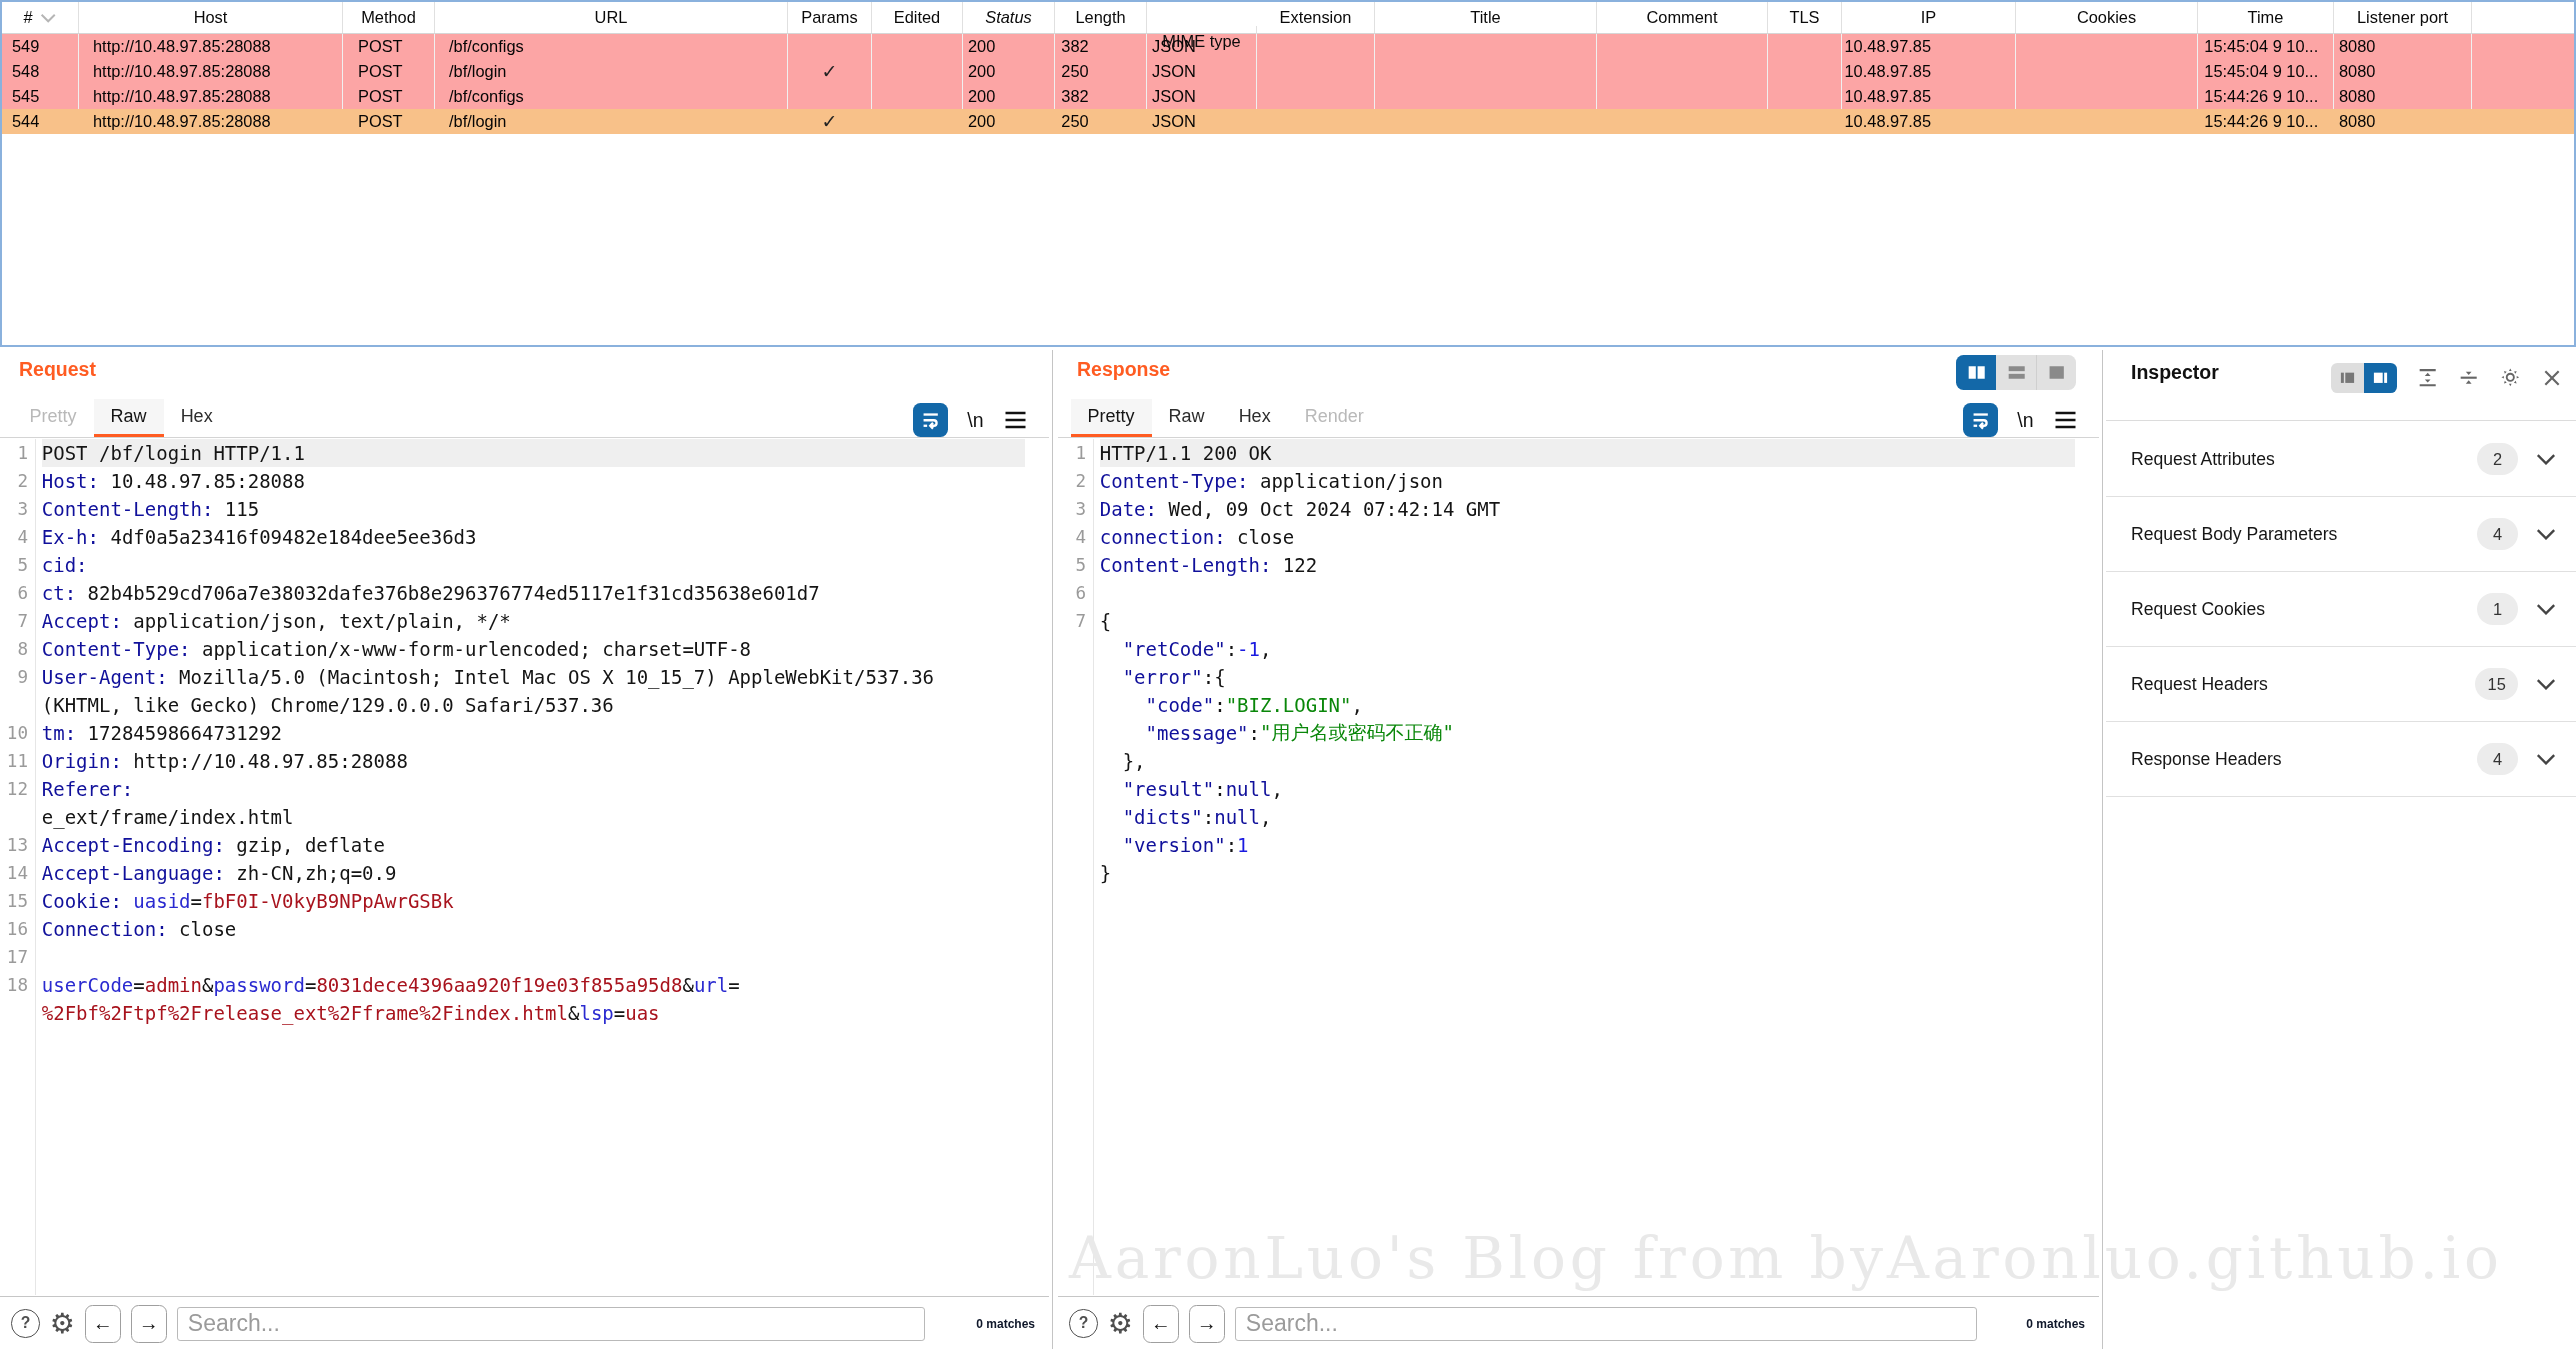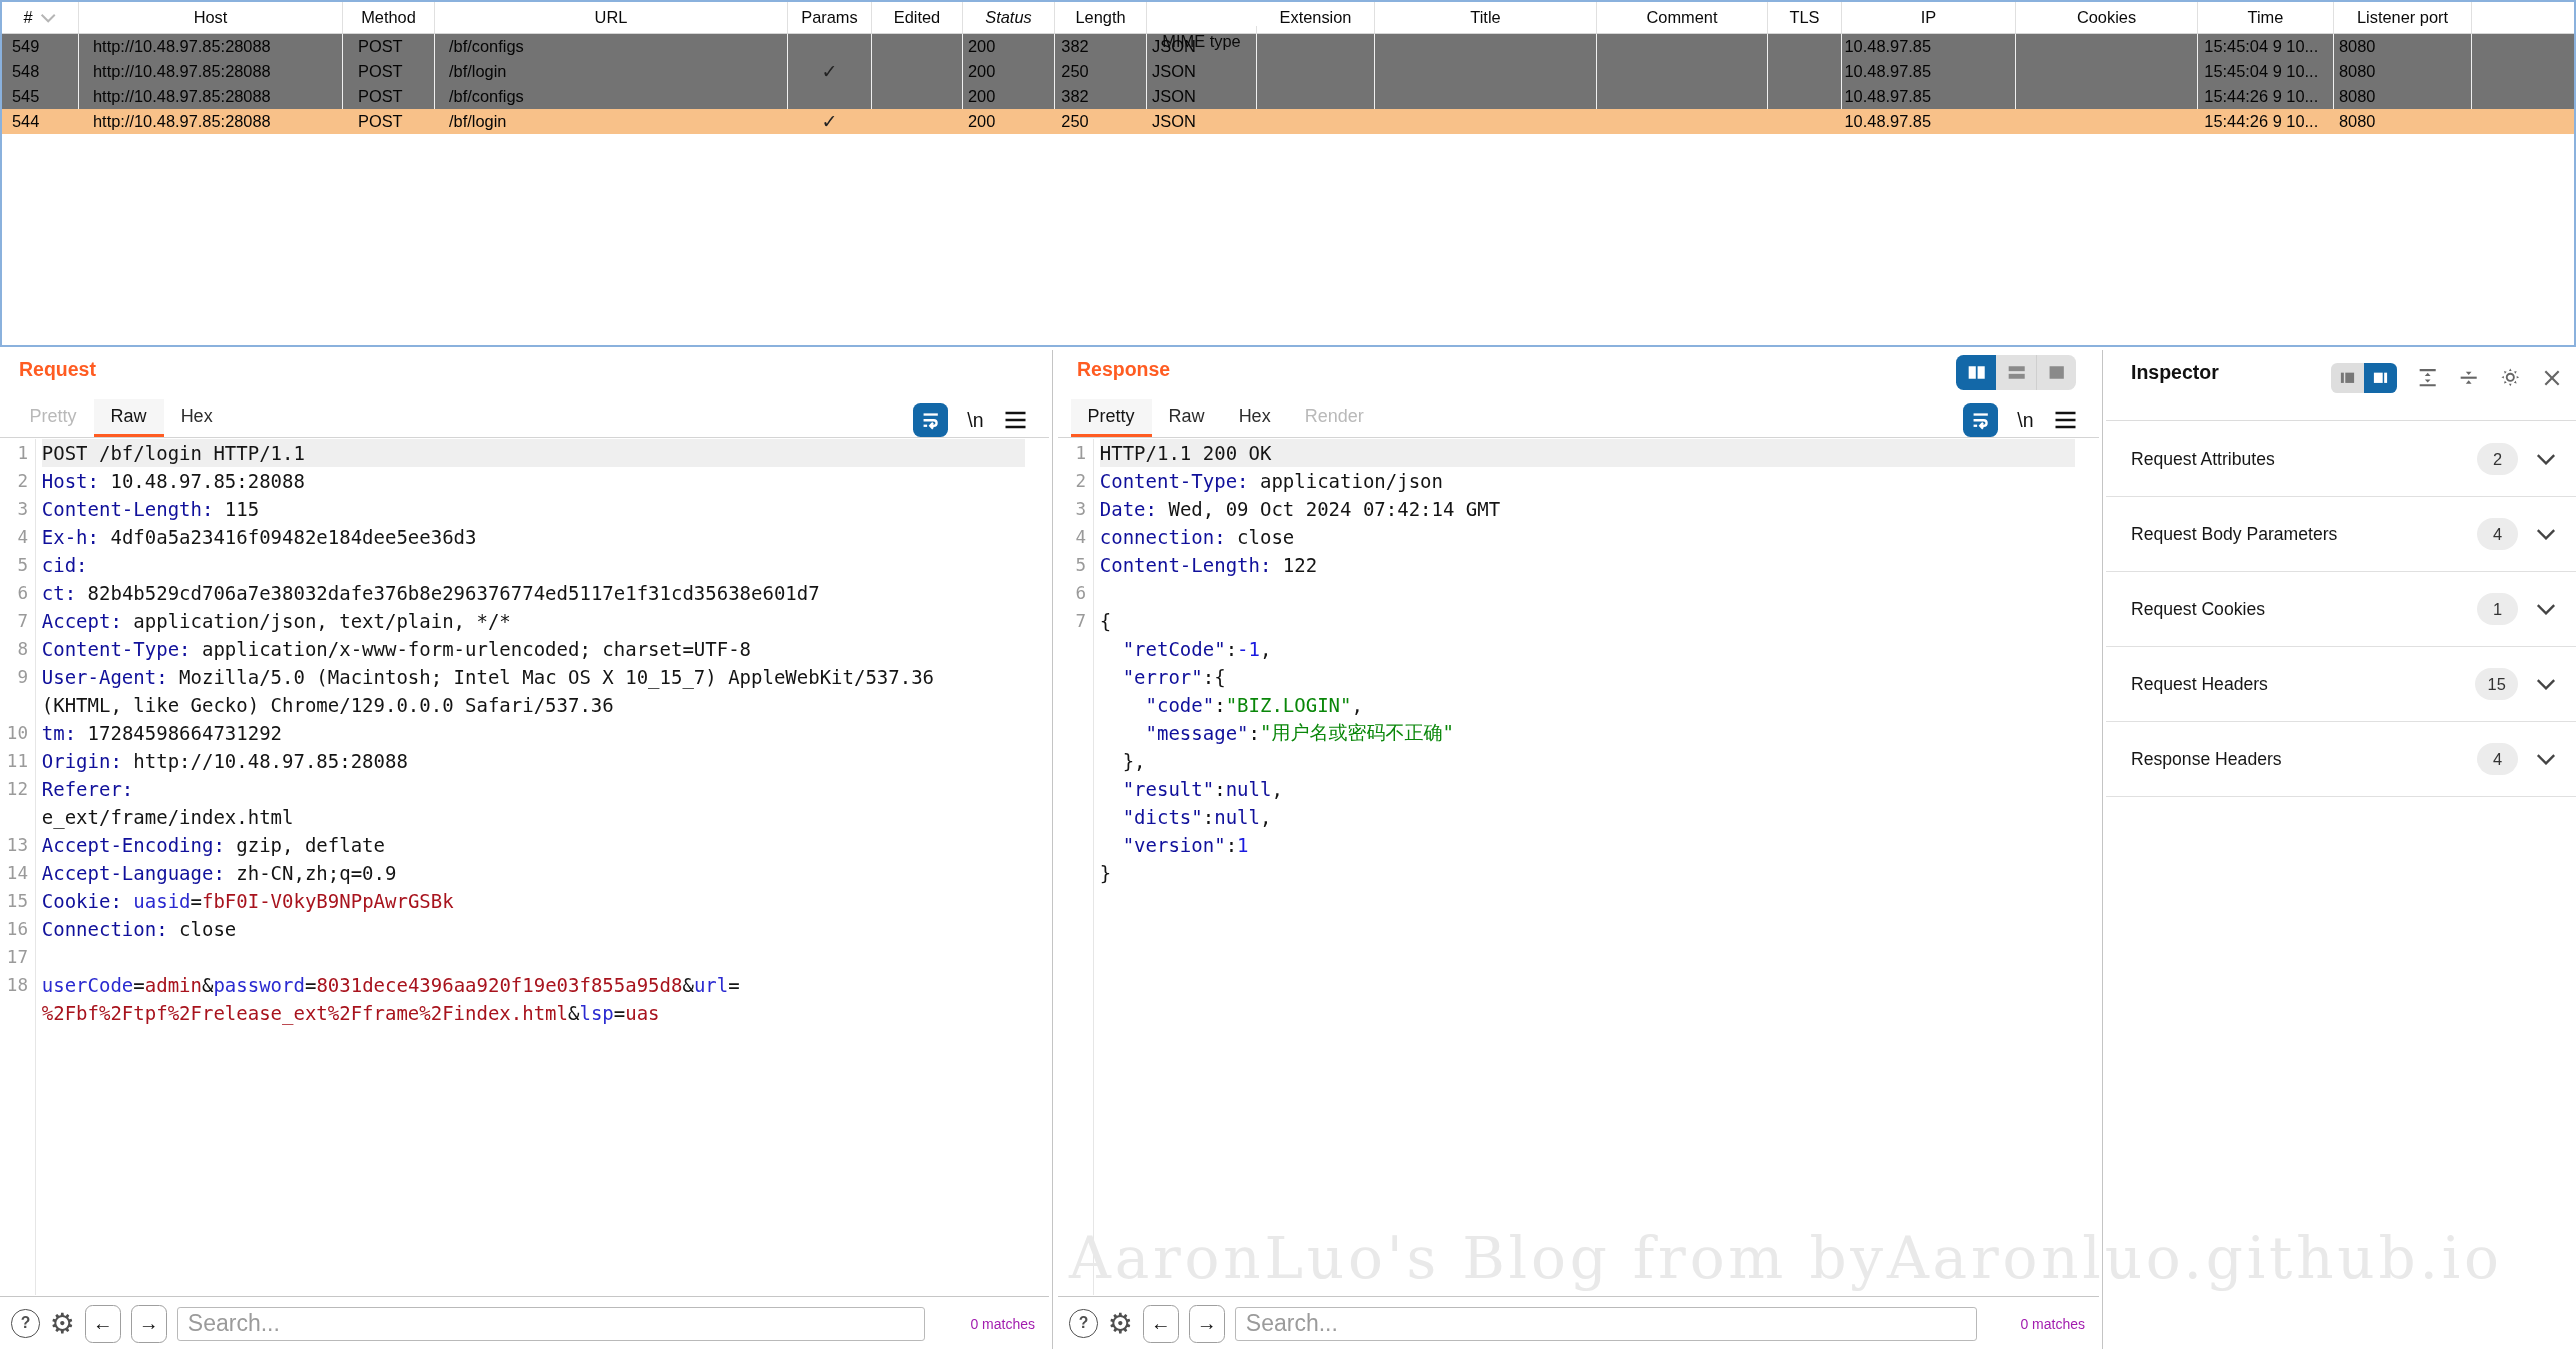--- a/index.html
+++ b/index.html
@@ -10,21 +10,21 @@
   }
   
   .proxy-table{
     position:absolute;left:0;top:0;width:2576px;height:347px;
     border:2.5px solid var(--tborder,#8ab1dd);box-sizing:border-box;background:#fff;
   }
   .thead{display:flex;height:31px;border-bottom:1.3px solid #d6d6d6;align-items:center;}
   .th{height:100%;display:flex;align-items:center;justify-content:center;
       font-size:16.4px;color:#0a0a0a;border-right:1.3px solid #e0e0e0;box-sizing:border-box;gap:5px;}
   .th-fill{flex:1;border-right:none;}
-  .trow{display:flex;height:25px;align-items:center;background:#737373;}
+  .trow{display:flex;height:25px;align-items:center;background:#fca5a5;}
   .trow.sel{background:var(--sel,#f8c189);}
   .td{height:100%;display:flex;align-items:center;font-size:16.4px;color:#050505;
       box-sizing:border-box;border-right:1.3px solid #f0f0f0;overflow:hidden;white-space:nowrap;}
   .trow.sel .td{border-right-color:transparent;}
   .td.center{justify-content:center;}
   .td-fill{flex:1;border-right:none;}
   .check{font-size:19px;color:#222;}
   .sort-ico{display:inline-flex;margin-left:2.5px;}
   
   .panel{position:absolute;top:350px;bottom:0;background:#fff;}
@@ -66,21 +66,21 @@
   .help-ico{width:26.4px;height:26.4px;border-radius:50%;border:1.9px solid #4f4f4f;display:flex;
       align-items:center;justify-content:center;font-size:15.7px;font-weight:bold;color:#4f4f4f;flex:none;}
   .gear-ico{font-size:28px;color:#4f4f4f;line-height:1;flex:none;}
   .nav-btn{width:36px;height:38px;border:1.3px solid #9f9f9f;border-radius:7.5px;background:#fff;
       display:flex;align-items:center;justify-content:center;font-size:20px;color:#111;flex:none;box-sizing:border-box;}
   .search-input{height:34px;border:1.3px solid #b9b9b9;border-radius:3.1px;font-size:23px;
       padding:0 10px;color:#333;font-family:"Liberation Sans",sans-serif;flex:none;box-sizing:border-box;}
   .search-input::placeholder{color:#9b9b9b;}
   #request-panel .search-input{width:748px;}
   #response-panel .search-input{width:742px;}
-  .matches{margin-left:auto;margin-right:14px;font-size:14px;color:#a21caf;white-space:nowrap;}
+  .matches{margin-left:auto;margin-right:14px;font-size:12px;color:#0f172a;white-space:nowrap;font-weight:bold;}
   
   .insp-title{position:absolute;left:25px;top:11.3px;font-size:19.5px;font-weight:bold;color:#111;}
   .insp-icons{position:absolute;top:12.6px;right:14px;display:flex;align-items:center;gap:20px;}
   .dock-group{display:flex;border-radius:6.3px;overflow:hidden;}
   .dock-seg{width:33px;height:30px;display:flex;align-items:center;justify-content:center;background:#dedede;}
   .dock-seg.active{background:var(--blue,#1368a8);}
   .insp-hsep{position:absolute;left:0;right:0;top:70px;height:1.3px;background:#dcdcdc;}
   .insp-sections{position:absolute;left:0;right:0;top:72px;}
   .insp-row{height:74px;border-bottom:1.3px solid #e0e0e0;display:flex;align-items:center;}
   .insp-label{margin-left:25px;font-size:17.6px;color:#161616;}

